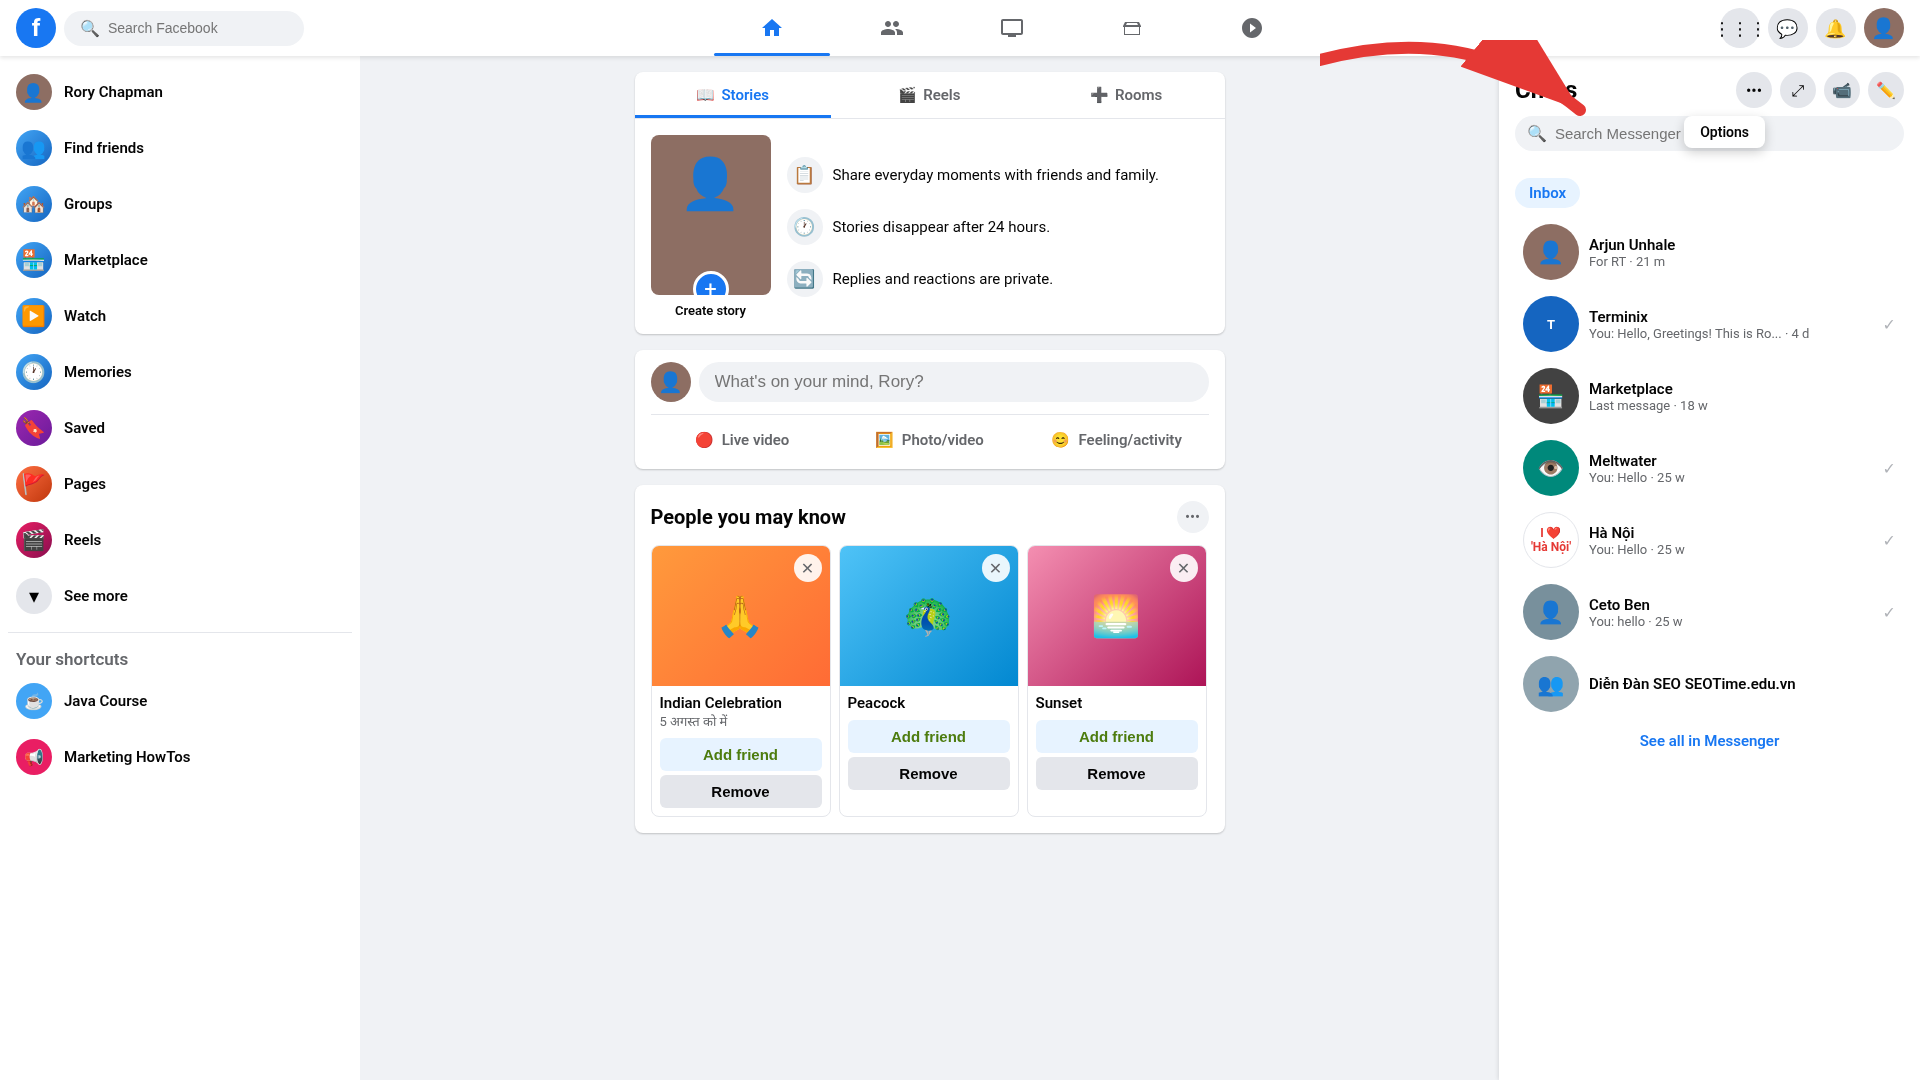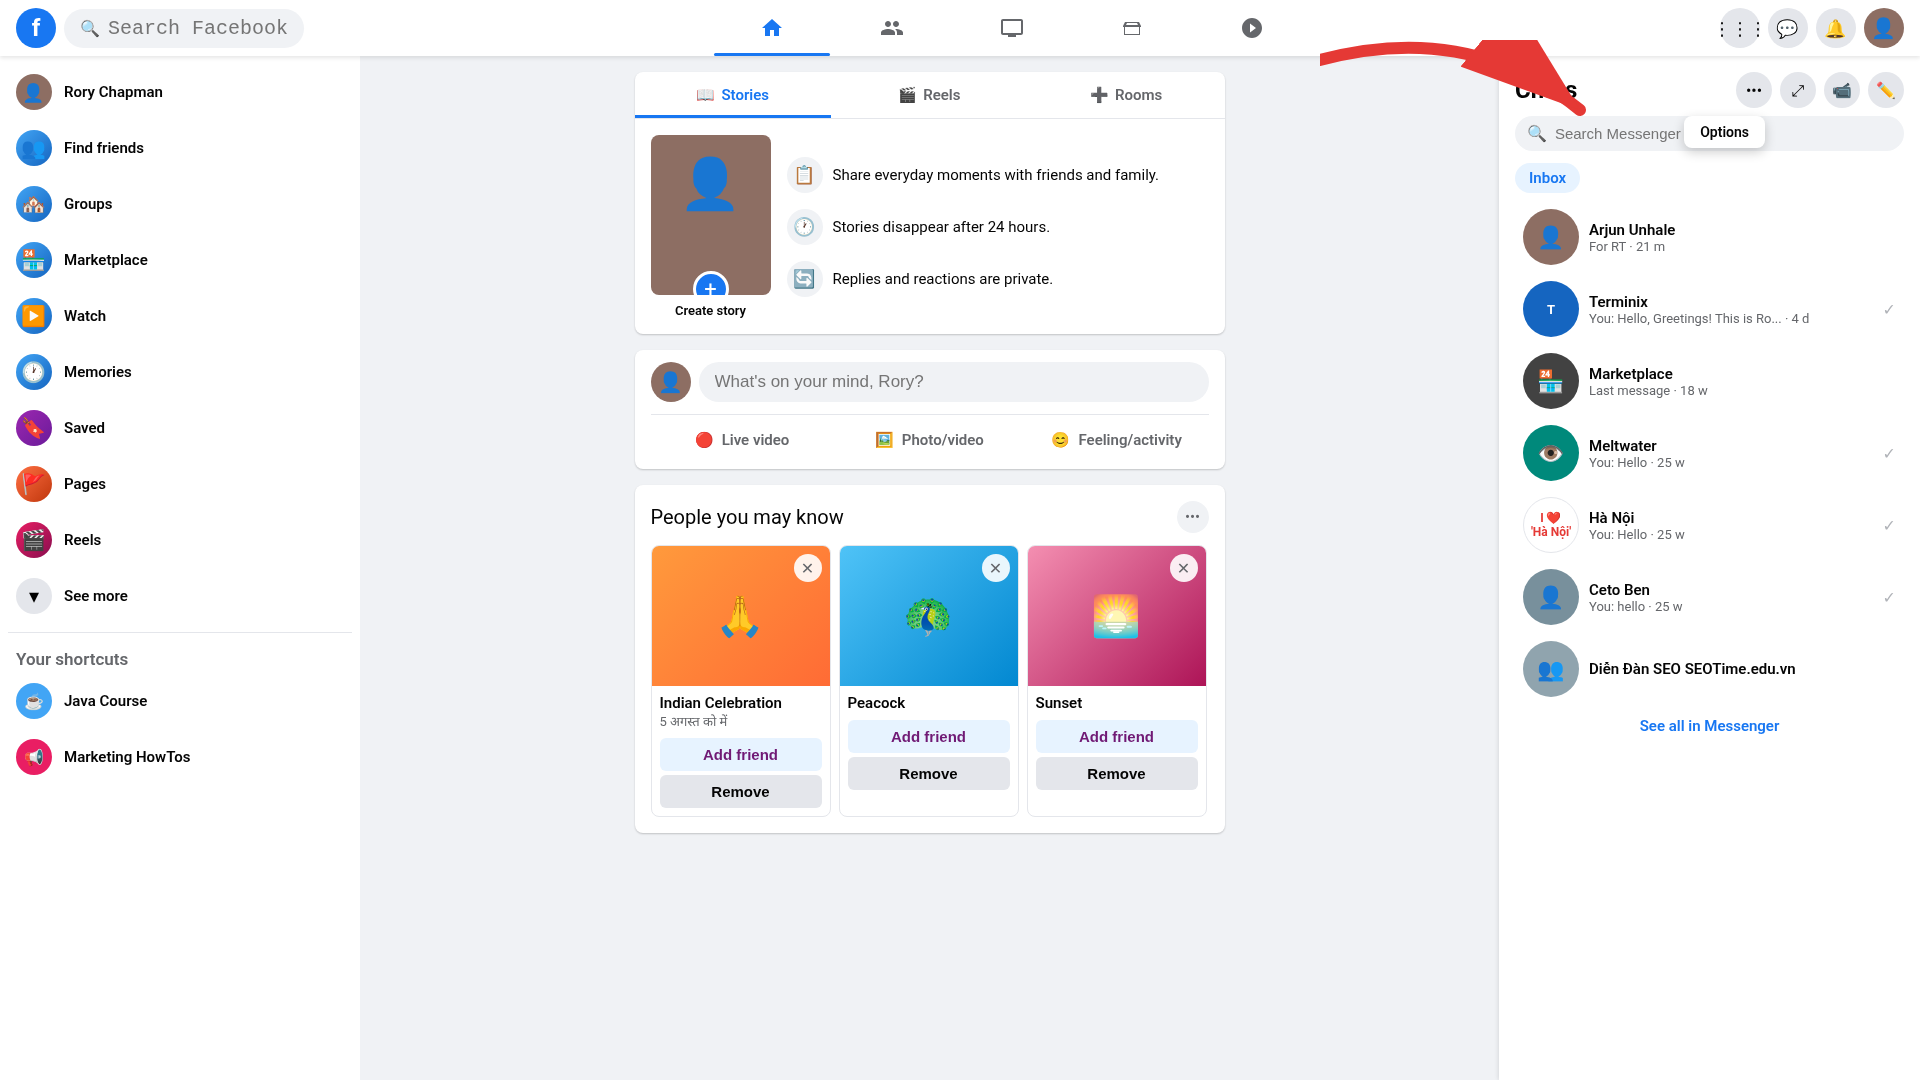--- a/index.html
+++ b/index.html
@@ -8,21 +8,21 @@
     
     .header {
       position: fixed; top: 0; left: 0; right: 0; height: 56px;
       background: #fff; display: flex; align-items: center;
       justify-content: space-between; padding: 0 16px;
       box-shadow: 0 2px 4px rgba(0,0,0,0.1); z-index: 100;
     }
     .header-left { display: flex; align-items: center; gap: 8px; }
     .fb-logo { width: 40px; height: 40px; background: #1877f2; border-radius: 50%; display: flex; align-items: center; justify-content: center; color: #fff; font-size: 24px; font-weight: bold; flex-shrink: 0; }
     .search-bar { display: flex; align-items: center; background: #f0f2f5; border-radius: 20px; padding: 8px 16px; gap: 8px; width: 240px; cursor: text; }
-    .search-bar input { border: none; background: transparent; outline: none; font-size: 20px; color: #15803d; width: 100%; font-family: Liberation Mono, monospace; }
+    .search-bar input { border: none; background: transparent; outline: none; font-size: 14px; color: #15803d; width: 100%; }
 
     .header-nav { display: flex; align-items: center; gap: 4px; flex: 1; justify-content: center; }
     .nav-item { width: 116px; height: 48px; display: flex; align-items: center; justify-content: center; border-radius: 8px; cursor: pointer; color: #65676b; position: relative; }
     .nav-item.active { color: #1877f2; }
     .nav-item.active::after { content: ''; position: absolute; bottom: -4px; left: 0; right: 0; height: 3px; background: #1877f2; border-radius: 2px; }
     .nav-item svg { width: 24px; height: 24px; }
 
     .header-right { display: flex; align-items: center; gap: 8px; }
     .icon-btn { width: 40px; height: 40px; background: #e4e6eb; border-radius: 50%; display: flex; align-items: center; justify-content: center; cursor: pointer; font-size: 18px; color: #050505; position: relative; }
     .avatar-btn { width: 40px; height: 40px; border-radius: 50%; background: #c9b8a8; overflow: hidden; cursor: pointer; }
@@ -61,42 +61,42 @@
     .post-box { background: #fff; border-radius: 8px; box-shadow: 0 1px 2px rgba(0,0,0,0.2); width: 590px; padding: 12px 16px; }
     .post-box-top { display: flex; align-items: center; gap: 8px; margin-bottom: 12px; }
     .post-avatar { width: 40px; height: 40px; border-radius: 50%; background: #c9b8a8; flex-shrink: 0; }
     .post-input { flex: 1; background: #f0f2f5; border-radius: 20px; padding: 10px 16px; font-size: 17px; color: #65676b; cursor: pointer; border: none; outline: none; }
     .post-actions { display: flex; gap: 4px; border-top: 1px solid #e4e6eb; padding-top: 8px; }
     .post-action-btn { flex: 1; display: flex; align-items: center; justify-content: center; gap: 8px; padding: 8px; border-radius: 8px; cursor: pointer; font-size: 15px; font-weight: 600; color: #65676b; }
 
     
     .people-card { background: #fff; border-radius: 8px; box-shadow: 0 1px 2px rgba(0,0,0,0.2); width: 590px; padding: 16px; }
     .people-card-header { display: flex; align-items: center; justify-content: space-between; margin-bottom: 12px; }
-    .people-card-title { font-size: 20px; font-weight: 400; color: #050505; }
+    .people-card-title { font-size: 20px; font-weight: 700; color: #050505; }
     .people-more-btn { font-size: 15px; color: #65676b; cursor: pointer; width: 32px; height: 32px; background: #f0f2f5; border-radius: 50%; display: flex; align-items: center; justify-content: center; }
     .people-grid { display: flex; gap: 8px; }
     .person-card { width: 180px; border: 1px solid #e4e6eb; border-radius: 8px; overflow: hidden; position: relative; }
     .person-img { width: 100%; height: 140px; object-fit: cover; position: relative; }
     .person-close { position: absolute; top: 8px; right: 8px; width: 28px; height: 28px; background: rgba(255,255,255,0.9); border-radius: 50%; display: flex; align-items: center; justify-content: center; cursor: pointer; font-size: 16px; color: #65676b; }
     .person-info { padding: 8px; }
     .person-name { font-size: 15px; font-weight: 600; color: #050505; }
     .person-mutual { font-size: 13px; color: #65676b; }
-    .add-btn { width: 100%; margin-top: 8px; background: #e7f3ff; color: #701a75; border: none; border-radius: 6px; padding: 8px; font-size: 15px; font-weight: 600; cursor: pointer; }
+    .add-btn { width: 100%; margin-top: 8px; background: #e7f3ff; color: #4d7c0f; border: none; border-radius: 6px; padding: 8px; font-size: 15px; font-weight: 600; cursor: pointer; }
     .remove-btn { width: 100%; margin-top: 4px; background: #e4e6eb; color: #050505; border: none; border-radius: 6px; padding: 8px; font-size: 15px; font-weight: 600; cursor: pointer; }
 
     
     .chats-panel { width: 421px; flex-shrink: 0; background: #fff; box-shadow: -1px 0 4px rgba(0,0,0,0.1); height: calc(1080px - 56px); overflow-y: auto; }
     .chats-header { padding: 16px 16px 8px; display: flex; align-items: center; justify-content: space-between; }
     .chats-title { font-size: 24px; font-weight: 700; color: #050505; }
     .chats-icons { display: flex; gap: 8px; }
     .chat-icon-btn { width: 36px; height: 36px; background: #e4e6eb; border-radius: 50%; display: flex; align-items: center; justify-content: center; cursor: pointer; font-size: 16px; color: #050505; position: relative; }
     .options-tooltip { position: absolute; top: 44px; right: 7px; background: #fff; border-radius: 8px; box-shadow: 0 4px 12px rgba(0,0,0,0.2); padding: 8px 16px; font-size: 14px; font-weight: 600; color: #050505; white-space: nowrap; z-index: 200; }
     .chats-search { margin: 0 16px 12px; display: flex; align-items: center; background: #f0f2f5; border-radius: 20px; padding: 8px 12px; gap: 8px; }
     .chats-search input { border: none; background: transparent; outline: none; font-size: 15px; color: #65676b; flex: 1; }
-    .inbox-btn { margin: 0 16px 8px; display: inline-block; background: #e7f3ff; color: #1877f2; border-radius: 20px; padding: 6px 14px; font-size: 15px; font-weight: 600; cursor: pointer; text-align: center; }
+    .inbox-btn { margin: 15px 16px 8px; display: inline-block; background: #e7f3ff; color: #1877f2; border-radius: 20px; padding: 6px 14px; font-size: 15px; font-weight: 600; cursor: pointer; text-align: center; }
     .chat-item { display: flex; align-items: center; gap: 10px; padding: 8px 16px; cursor: pointer; border-radius: 8px; margin: 0 8px; position: relative; }
     .chat-avatar { width: 56px; height: 56px; border-radius: 50%; background: #c9b8a8; flex-shrink: 0; display: flex; align-items: center; justify-content: center; overflow: hidden; font-size: 22px; }
     .chat-info { flex: 1; }
     .chat-name { font-size: 15px; font-weight: 600; color: #050505; }
     .chat-preview { font-size: 13px; color: #65676b; }
     .chat-check { color: #b0b3b8; font-size: 16px; }
     .see-all-messenger { text-align: center; padding: 12px; font-size: 15px; font-weight: 600; color: #1877f2; cursor: pointer; }
 
     
     .arrow-overlay { position: fixed; top: 40px; right: 300px; z-index: 300; pointer-events: none; }

